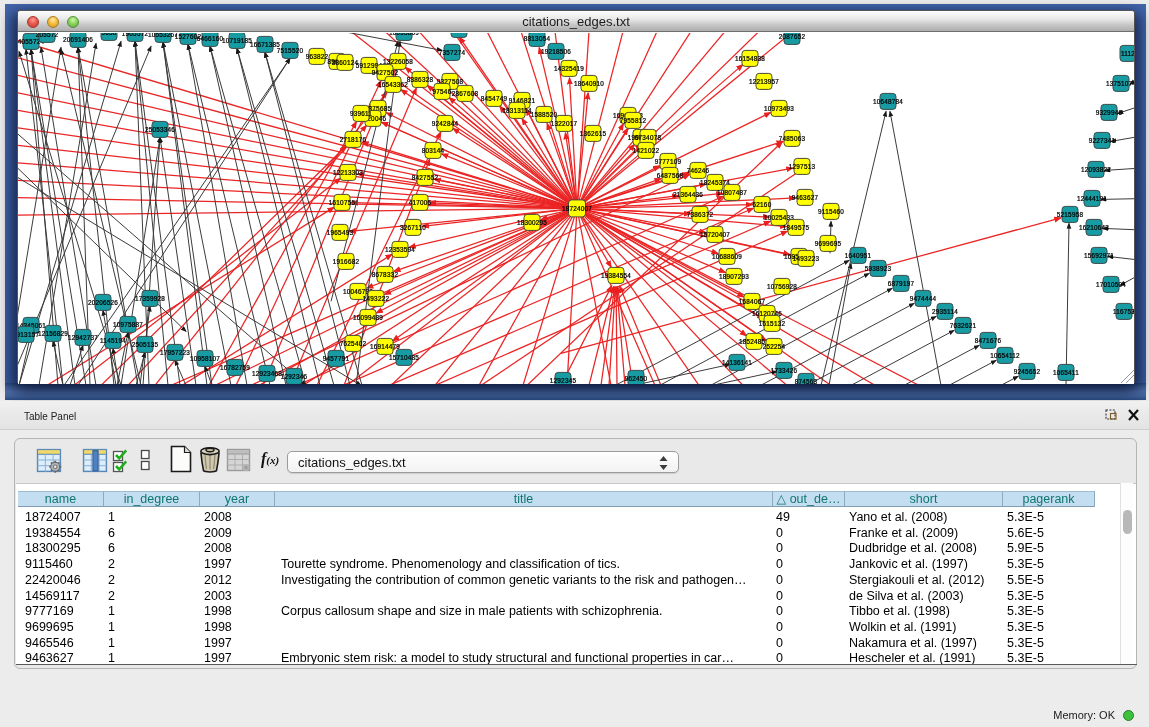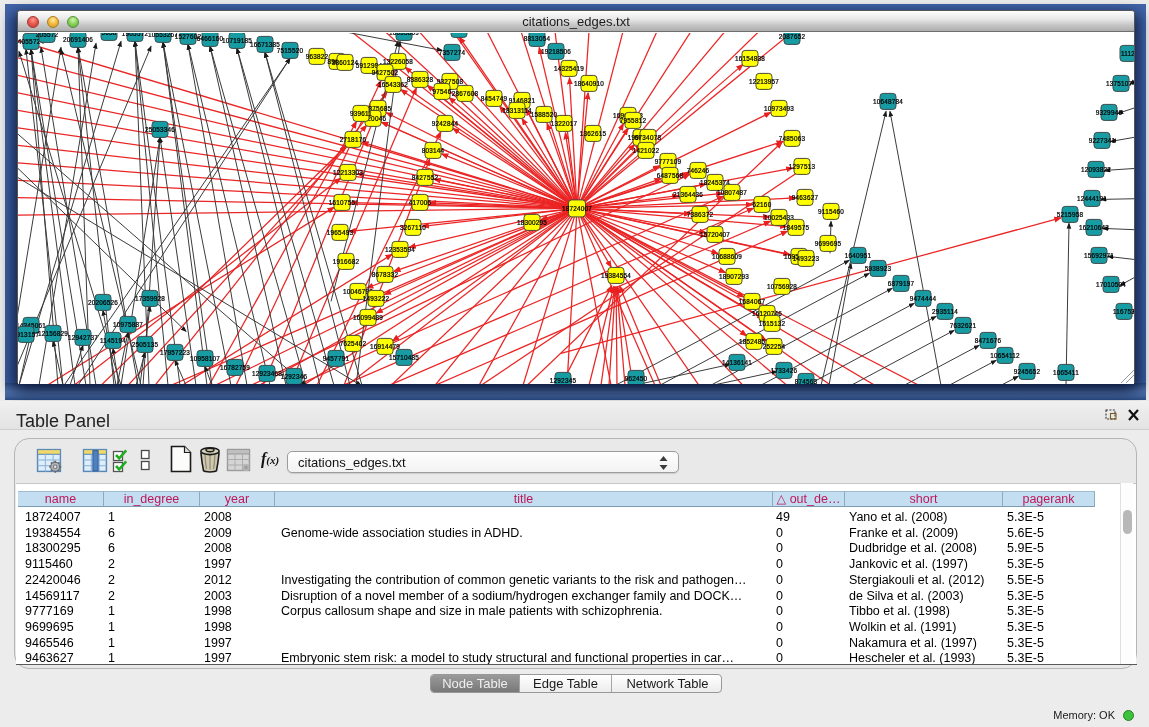--- a/index.html
+++ b/index.html
@@ -17,32 +17,32 @@
 #l1{left:9px;background:radial-gradient(circle at 50% 30%,#ff9a94 0%,#ea5a50 45%,#c33b32 100%);border:1px solid #a8352c}
 #l2{left:29px;background:radial-gradient(circle at 50% 30%,#ffe9a8 0%,#f5bd41 45%,#cf9222 100%);border:1px solid #ab7c1e}
 #l3{left:49px;background:radial-gradient(circle at 50% 30%,#d2f5b0 0%,#8ed45e 45%,#5aa83a 100%);border:1px solid #53923a}
 #title{position:absolute;top:0;width:100%;text-align:center;font-size:13px;line-height:21px;color:#1c1c1c}
 #canvas{position:absolute;left:0;top:22px;width:1116px;height:351px;background:#fff;overflow:hidden}
 #bband{position:absolute;left:0;bottom:0;width:100%;height:17px;
  background:linear-gradient(180deg,#2c4c7e 0%,#42649c 25%,#4e6fa6 50%,#45679f 75%,#31528a 95%,#2a4878 100%)}
 #tp{position:absolute;left:0;top:401px;width:1149px;height:326px;background:#ececec}
 #tphead{position:absolute;left:0;top:0;width:100%;height:29px;
  background:linear-gradient(180deg,#f0f0f0,#e3e3e3);border-bottom:1px solid #cfcfcf}
-#tphead span{position:absolute;left:16px;top:10px;font-size:18px;color:#222}
+#tphead span{position:absolute;left:24px;top:10px;font-size:10px;color:#222}
 #cont{position:absolute;left:14px;top:37px;width:1123px;height:231px;background:#e9e9e9;
- border:1px solid #b5b5b5;border-radius:15px}
+ border:1px solid #b5b5b5;border-radius:6px}
 #toolbar{position:absolute;left:0;top:0;width:100%;height:43px}
 .dd{position:absolute;left:272px;top:12px;width:392px;height:22px;border:1px solid #9c9c9c;border-radius:5px;
  background:linear-gradient(180deg,#ffffff,#f2f2f2);box-shadow:0 1px 1px rgba(0,0,0,.12)}
 .dd span{position:absolute;left:10px;top:3px;font-size:13px;color:#111}
 #tblwrap{position:absolute;left:1px;top:44px;width:1120px;height:181px;background:#fff;border-top:1px solid #c8c8c8}
 .hrow{position:absolute;left:1px;top:7px;height:16px}
 .hc{position:absolute;top:0;height:16px;background:#c3def0;border-right:1px solid #8ca9bf;
  border-top:1px solid #9dbcd2;border-bottom:1px solid #7e9cb4;
- font-size:12.5px;color:#be185d;text-align:center;line-height:15px}
+ font-size:12.5px;color:#0f766e;text-align:center;line-height:15px}
 .rows{position:absolute;left:1px;top:26px;font-size:12.5px;color:#000}
 .r{position:absolute;height:15.7px;white-space:nowrap;line-height:15.7px}
 .c0{position:absolute;left:8px}.c1{position:absolute;left:91px}.c2{position:absolute;left:187px}
 .c3{position:absolute;left:264px;width:484px;overflow:hidden}.c4{position:absolute;left:759px}
 .c5{position:absolute;left:832px}.c6{position:absolute;left:990px}
 #sbar{position:absolute;right:3px;top:44px;width:13px;height:181px;background:#fdfdfd;border-left:1px solid #e0e0e0}
 #thumb{position:absolute;left:2px;top:27px;width:9px;height:24px;background:#b8b8b8;border-radius:4.5px}
 #tabs{position:absolute;left:430px;top:273px;width:292px;height:19px;border:1px solid #989898;border-radius:4px;
  background:linear-gradient(180deg,#ffffff,#ececec);overflow:hidden}
 .seg{position:absolute;top:0;height:100%;font-size:13px;text-align:center;line-height:18px;color:#1a1a1a}
@@ -683,55 +683,54 @@
             <span class="c1">1</span>
             <span class="c2">2008</span>
             <span class="c4">49</span>
             <span class="c5">Yano et al. (2008)</span>
             <span class="c6">5.3E-5</span>
           </div>
           <div class="r" style="top:15.7px;width:1110px">
             <span class="c0">19384554</span>
             <span class="c1">6</span>
             <span class="c2">2009</span>
-            <span class="c3">Genome-wide association studies in ADHD.</span>
             <span class="c4">0</span>
             <span class="c5">Franke et al. (2009)</span>
             <span class="c6">5.6E-5</span>
           </div>
           <div class="r" style="top:31.4px;width:1110px">
             <span class="c0">18300295</span>
             <span class="c1">6</span>
             <span class="c2">2008</span>
             <span class="c4">0</span>
             <span class="c5">Dudbridge et al. (2008)</span>
             <span class="c6">5.9E-5</span>
           </div>
           <div class="r" style="top:47.1px;width:1110px">
             <span class="c0">9115460</span>
             <span class="c1">2</span>
             <span class="c2">1997</span>
+            <span class="c3">Tourette syndrome. Phenomenology and classification of tics.</span>
             <span class="c4">0</span>
             <span class="c5">Jankovic et al. (1997)</span>
             <span class="c6">5.3E-5</span>
           </div>
           <div class="r" style="top:62.8px;width:1110px">
             <span class="c0">22420046</span>
             <span class="c1">2</span>
             <span class="c2">2012</span>
             <span class="c3">Investigating the contribution of common genetic variants to the risk and pathogen…</span>
             <span class="c4">0</span>
             <span class="c5">Stergiakouli et al. (2012)</span>
             <span class="c6">5.5E-5</span>
           </div>
           <div class="r" style="top:78.5px;width:1110px">
             <span class="c0">14569117</span>
             <span class="c1">2</span>
             <span class="c2">2003</span>
-            <span class="c3">Disruption of a novel member of a sodium/hydrogen exchanger family and DOCK…</span>
             <span class="c4">0</span>
             <span class="c5">de Silva et al. (2003)</span>
             <span class="c6">5.3E-5</span>
           </div>
           <div class="r" style="top:94.2px;width:1110px">
             <span class="c0">9777169</span>
             <span class="c1">1</span>
             <span class="c2">1998</span>
             <span class="c3">Corpus callosum shape and size in male patients with schizophrenia.</span>
             <span class="c4">0</span>
@@ -753,29 +752,24 @@
             <span class="c4">0</span>
             <span class="c5">Nakamura et al. (1997)</span>
             <span class="c6">5.3E-5</span>
           </div>
           <div class="r" style="top:141.3px;width:1110px">
             <span class="c0">9463627</span>
             <span class="c1">1</span>
             <span class="c2">1997</span>
             <span class="c3">Embryonic stem risk: a model to study structural and functional properties in car…</span>
             <span class="c4">0</span>
-            <span class="c5">Hescheler et al. (1993)</span>
+            <span class="c5">Hescheler et al. (1991)</span>
             <span class="c6">5.3E-5</span>
           </div>
         </div>
       </div>
       <div id="sbar">
         <div id="thumb"></div>
       </div>
       <div style="position:absolute;left:1px;top:225px;width:1121px;border-top:1px solid #5a5a5a"></div>
 </div>
-<div id="tabs">
-      <div class="seg" id="seg1">Node Table</div>
-      <div class="seg" id="seg2">Edge Table</div>
-      <div class="seg" id="seg3">Network Table</div>
-    </div>
 <div id="mem">Memory: OK</div>
     <div id="memdot"></div>
 </div>
 </body></html>

